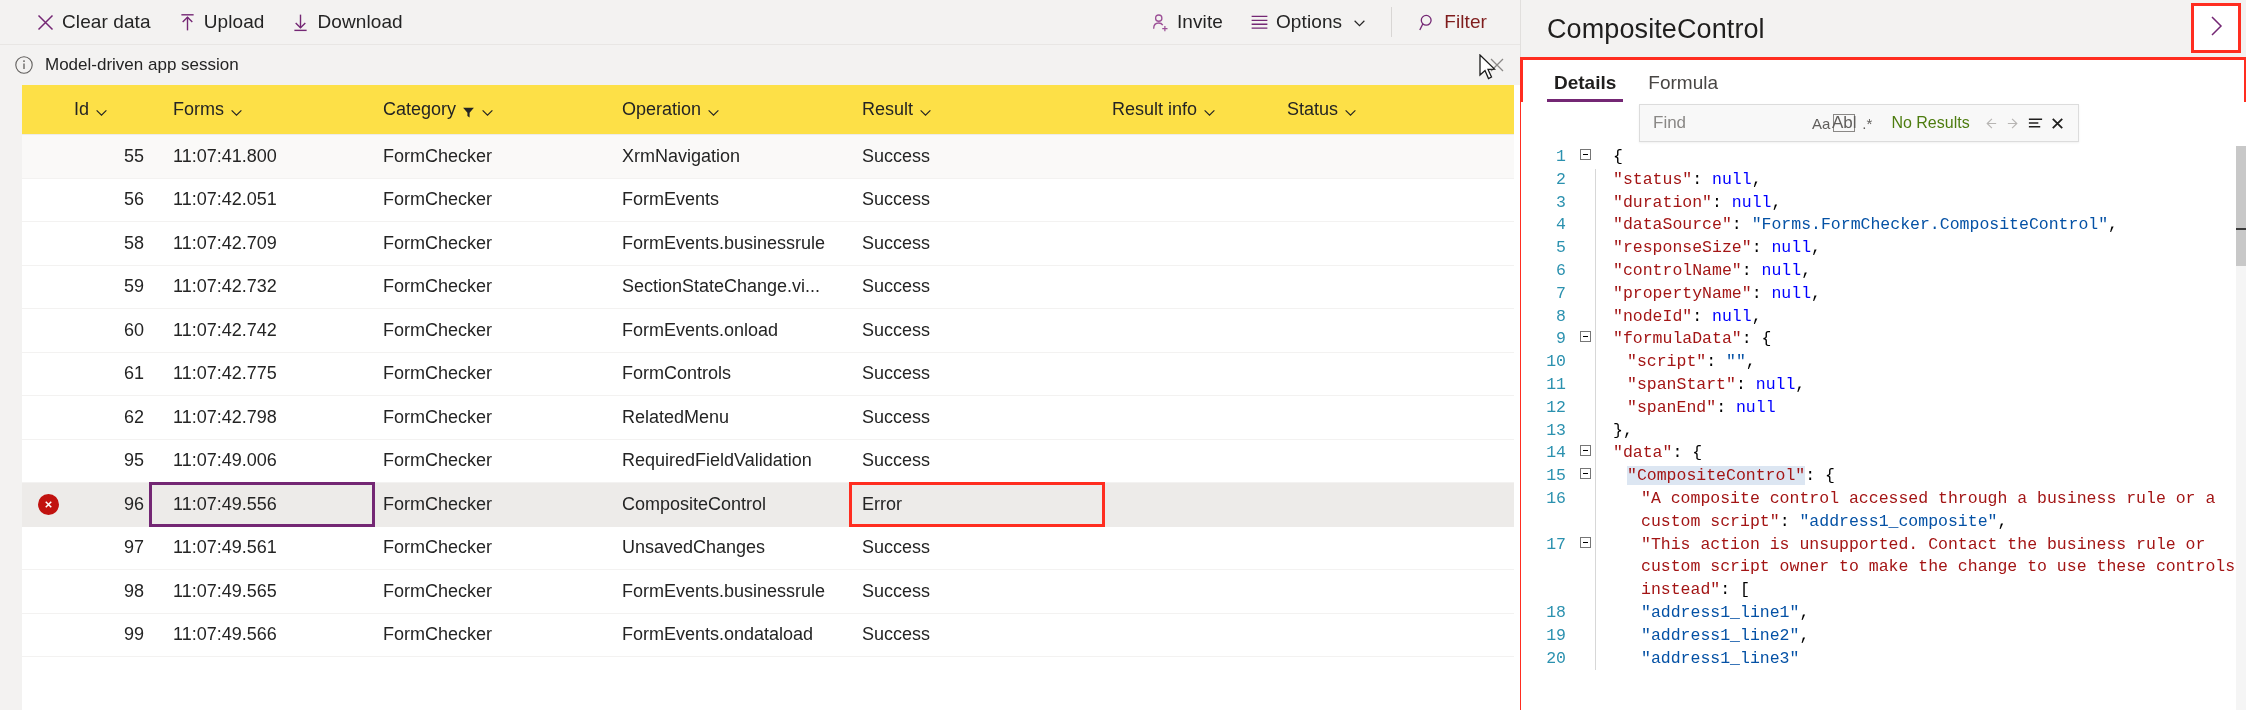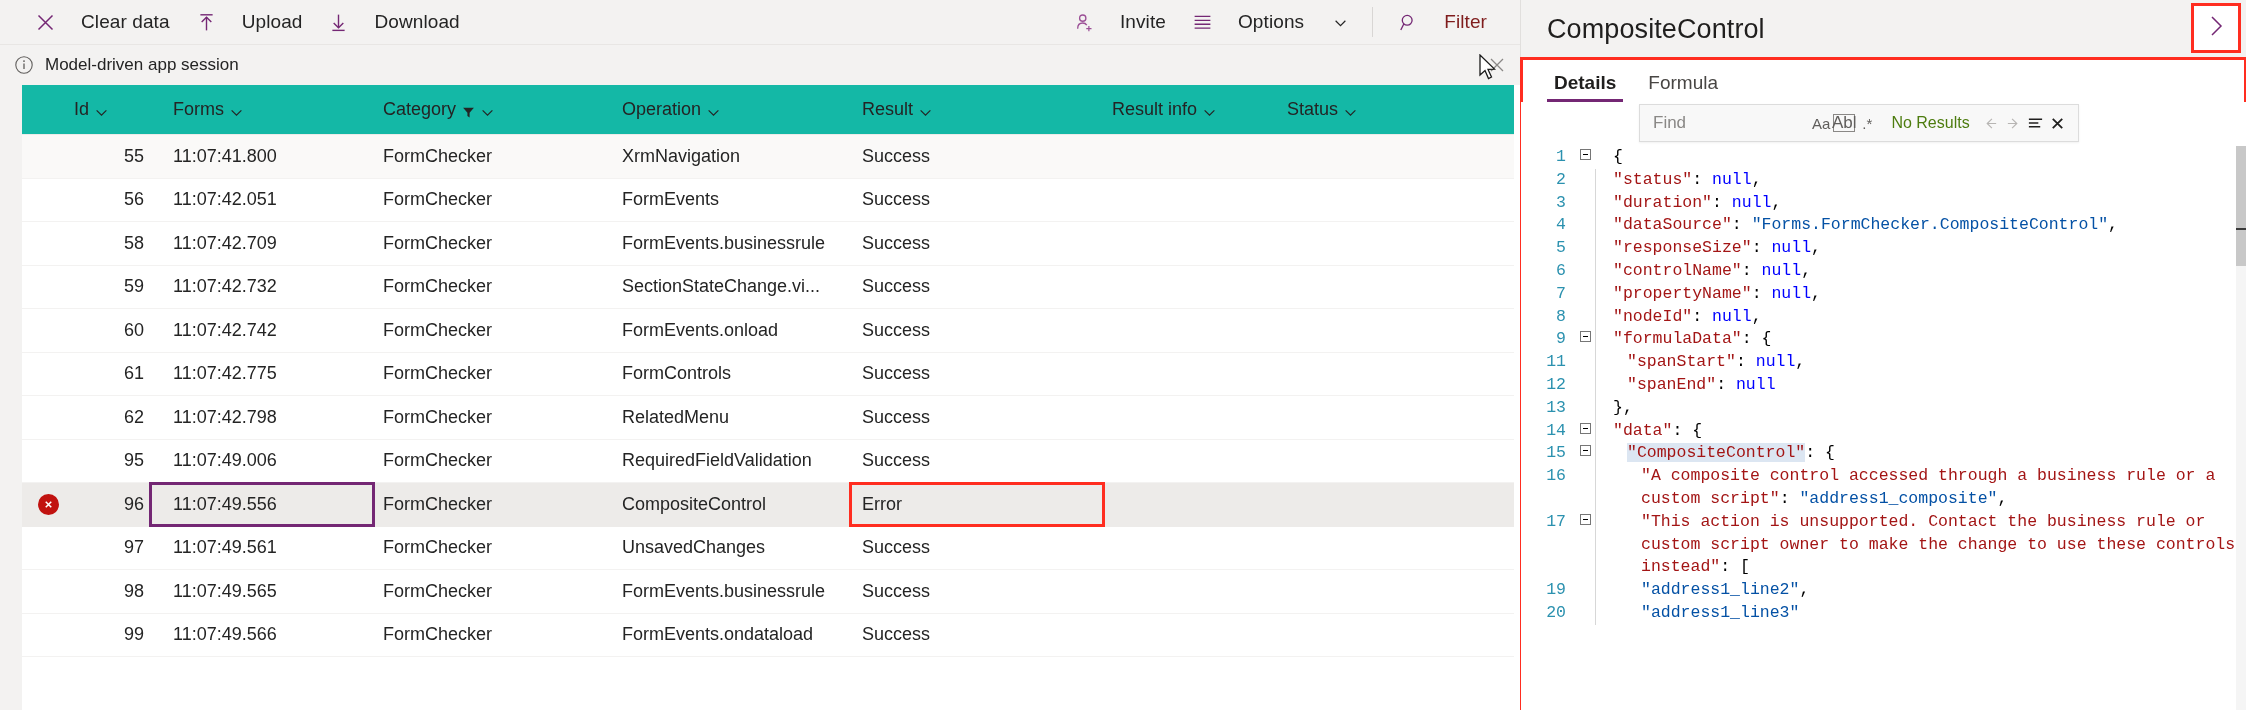--- a/index.html
+++ b/index.html
@@ -21,21 +21,21 @@
 
   
   .commandbar {
     height: 45px; flex: 0 0 45px;
     background: #f3f2f1;
     display: flex; align-items: center;
     padding-left: 22px;
     border-bottom: 1px solid #e8e6e4;
   }
   .cmd-btn {
-    display: flex; align-items: center; gap: 25px;
+    display: flex; align-items: center; gap: 6px;
     height: 40px; padding: 0 13px;
     cursor: pointer; white-space: nowrap;
   }
   .cmd-label { font-size: 19px; color: #242424; letter-spacing: 0.1px; }
   .cmd-icon { width: 21px; height: 21px; display: block; flex: 0 0 21px; }
   .cmd-sep { width: 1px; height: 30px; background: #d8d6d4; margin: 0 12px; }
   .cmd-right { margin-left: auto; display: flex; align-items: center; padding-right: 20px; }
   .chev-small { width: 13px; height: 13px; margin-left: 5px; }
 
   
@@ -53,21 +53,21 @@
     width: 22px; height: 22px; cursor: pointer;
   }
 
   
   .table-wrap { flex: 1 1 auto; background: #ffffff; display: flex; overflow: hidden; }
   .gutter-rail { width: 22px; flex: 0 0 22px; background: #f3f2f1; }
   .grid { flex: 1 1 auto; position: relative; background: #ffffff; }
 
   .grid-header {
     display: flex; height: 50px; align-items: center;
-    background: #14b8a6; border-bottom: 1px solid #edebe9;
+    background: #fde047; border-bottom: 1px solid #edebe9;
   }
   .th {
     font-size: 18px; color: #242424;
     display: flex; align-items: center; gap: 6px;
     cursor: pointer; white-space: nowrap;
   }
   .th .chev { width: 13px; height: 13px; }
   .th .filt { width: 13px; height: 13px; }
 
   .grid-row {
@@ -622,20 +622,26 @@
             </div>
             <div class="jrow">
               <span class="jnum">9</span>
               <span class="jfold">
                 <span class="fold-box"></span>
               </span>
               <span class="jguide"></span>
               <span class="jcode" style="padding-left:8px"><span class="k">"formulaData"</span><span class="p">: {</span></span>
             </div>
             <div class="jrow">
+              <span class="jnum">10</span>
+              <span class="jfold"></span>
+              <span class="jguide"></span>
+              <span class="jcode" style="padding-left:22px"><span class="k">"script"</span><span class="p">: </span><span class="v-str">""</span><span class="p">,</span></span>
+            </div>
+            <div class="jrow">
               <span class="jnum">11</span>
               <span class="jfold"></span>
               <span class="jguide"></span>
               <span class="jcode" style="padding-left:22px"><span class="k">"spanStart"</span><span class="p">: </span><span class="v-null">null</span><span class="p">,</span></span>
             </div>
             <div class="jrow">
               <span class="jnum">12</span>
               <span class="jfold"></span>
               <span class="jguide"></span>
               <span class="jcode" style="padding-left:22px"><span class="k">"spanEnd"</span><span class="p">: </span><span class="v-null">null</span></span>
@@ -668,20 +674,26 @@
               <span class="jguide"></span>
               <span class="jcode" style="padding-left:36px"><span class="k">"A composite control accessed through a business rule or a custom script"</span><span class="p">: </span><span class="v-str">"address1_composite"</span><span class="p">,</span></span>
             </div>
             <div class="jrow">
               <span class="jnum">17</span>
               <span class="jfold">
                 <span class="fold-box"></span>
               </span>
               <span class="jguide"></span>
               <span class="jcode" style="padding-left:36px"><span class="k">"This action is unsupported. Contact the business rule or custom script owner to make the change to use these controls instead"</span><span class="p">: [</span></span>
+            </div>
+            <div class="jrow">
+              <span class="jnum">18</span>
+              <span class="jfold"></span>
+              <span class="jguide"></span>
+              <span class="jcode" style="padding-left:36px"><span class="v-str">"address1_line1"</span><span class="p">,</span></span>
             </div>
             <div class="jrow">
               <span class="jnum">19</span>
               <span class="jfold"></span>
               <span class="jguide"></span>
               <span class="jcode" style="padding-left:36px"><span class="v-str">"address1_line2"</span><span class="p">,</span></span>
             </div>
             <div class="jrow">
               <span class="jnum">20</span>
               <span class="jfold"></span>

